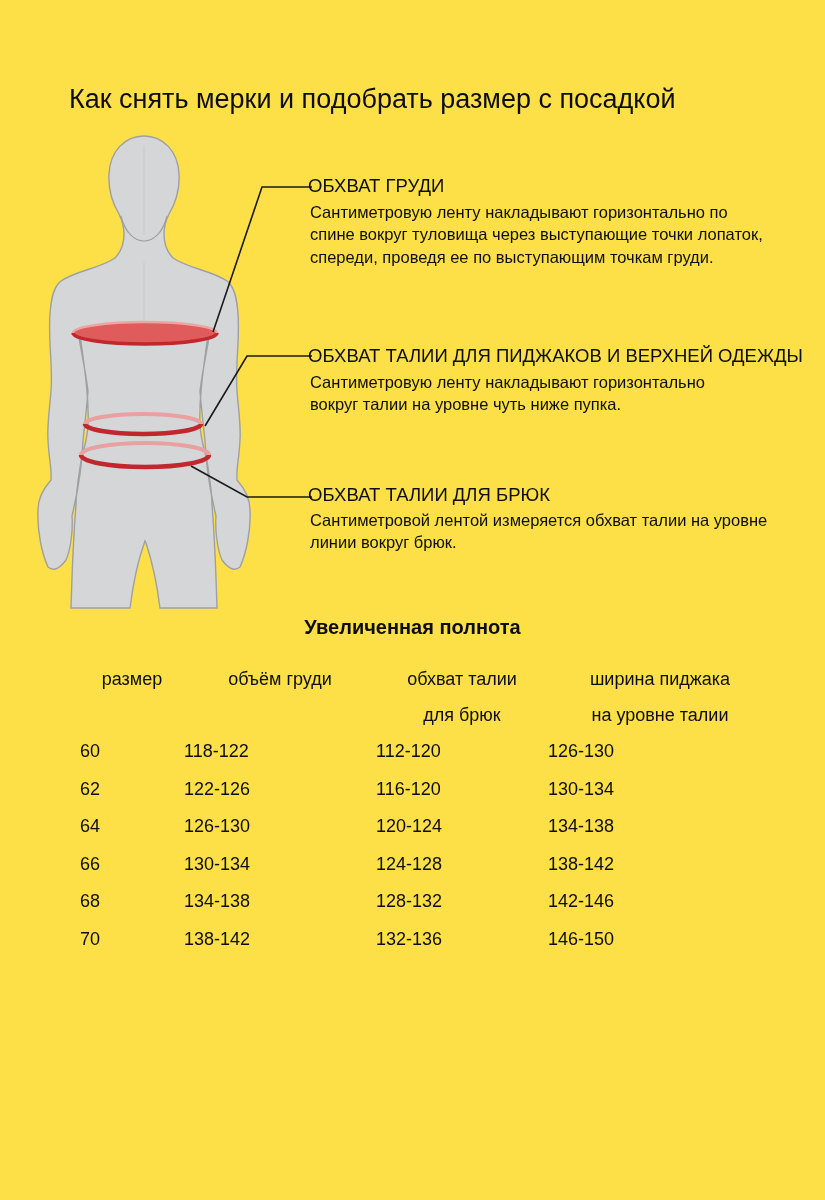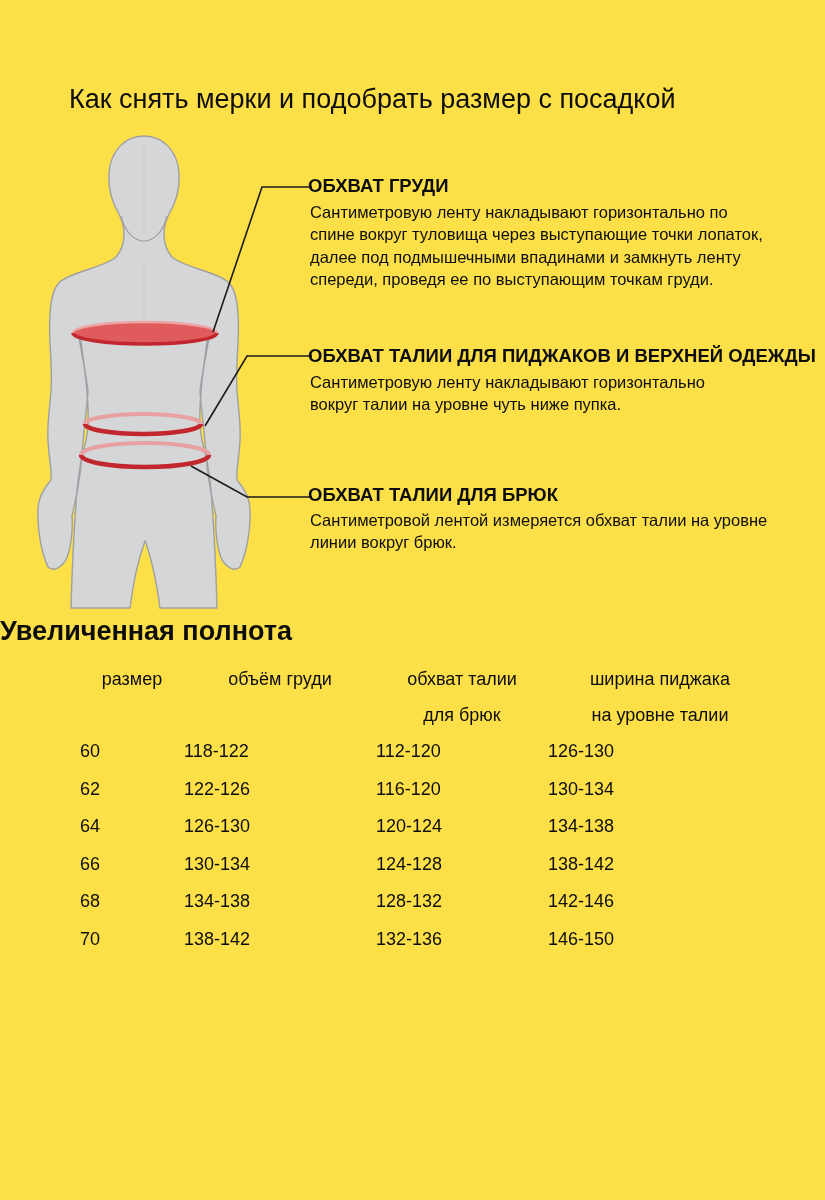--- a/index.html
+++ b/index.html
@@ -9,34 +9,34 @@
   }
   .page-title {
     position:absolute; left:69px; top:84px;
     font-size:27px; line-height:30px; font-weight:400; color:#0d0d0d;
     white-space:nowrap;
   }
   .figure-svg { position:absolute; left:20px; top:130px; width:300px; height:480px; }
 
   .sec-heading {
     position:absolute; left:308px;
-    font-size:18.5px; line-height:20px; font-weight:700; color:#0d0d0d;
+    font-size:18.5px; line-height:20px; font-weight:400; color:#0d0d0d;
     white-space:nowrap;
   }
   .sec-body {
     position:absolute; left:310px;
     font-size:16.5px; line-height:22.4px; font-weight:400; color:#0d0d0d;
   }
   .h1 { top:176px; } .b1 { top:201px; }
   .h2 { top:346px; } .b2 { top:371px; }
   .h3 { top:485px; } .b3 { top:509px; }
 
   .table-title {
-    position:absolute; top:616px; left:0; width:825px; 
-    font-size:27px; font-weight:700; color:#0d0d0d;
+    position:absolute; top:616px; left:0; width:825px; text-align:center;
+    font-size:20px; font-weight:700; color:#0d0d0d;
   }
   .size-table {
     position:absolute; left:80px; top:661px;
     display:grid;
     grid-template-columns:104px 192px 172px 224px;
     grid-template-rows:72px repeat(6, 37.6px);
     font-size:18px; color:#0d0d0d;
   }
   .th { text-align:center; }
   .th div { line-height:36px; height:36px; }
@@ -122,21 +122,20 @@
 
     <polyline points="193,202 242,57 292,57" fill="none" stroke="#1a1a1a" stroke-width="1.6"></polyline>
     <polyline points="185,296 227,226 292,226" fill="none" stroke="#1a1a1a" stroke-width="1.6"></polyline>
     <polyline points="171,336 227,367 292,367" fill="none" stroke="#1a1a1a" stroke-width="1.6"></polyline>
   </svg>
 
   <div class="sec-heading h1">ОБХВАТ ГРУДИ</div>
   <div class="sec-body b1">
     <div>Сантиметровую ленту накладывают горизонтально по</div>
     <div>спине вокруг туловища через выступающие точки лопаток,</div>
-    <div>далее под подмышечными впадинами и замкнуть ленту</div>
     <div>спереди, проведя ее по выступающим точкам груди.</div>
   </div>
 
   <div class="sec-heading h2">ОБХВАТ ТАЛИИ ДЛЯ ПИДЖАКОВ И ВЕРХНЕЙ ОДЕЖДЫ</div>
   <div class="sec-body b2">
     <div>Сантиметровую  ленту накладывают горизонтально</div>
     <div>вокруг талии на уровне чуть ниже пупка.</div>
   </div>
 
   <div class="sec-heading h3">ОБХВАТ ТАЛИИ ДЛЯ БРЮК</div>

